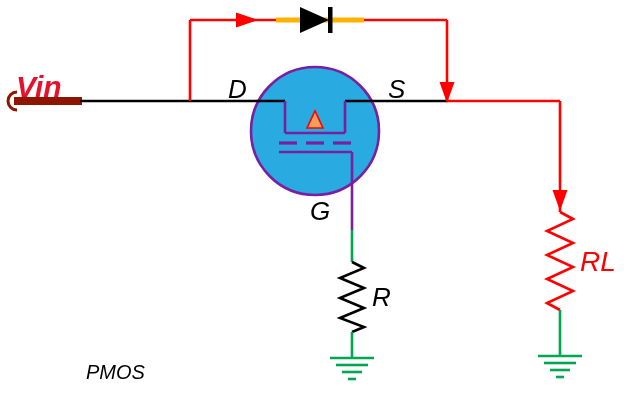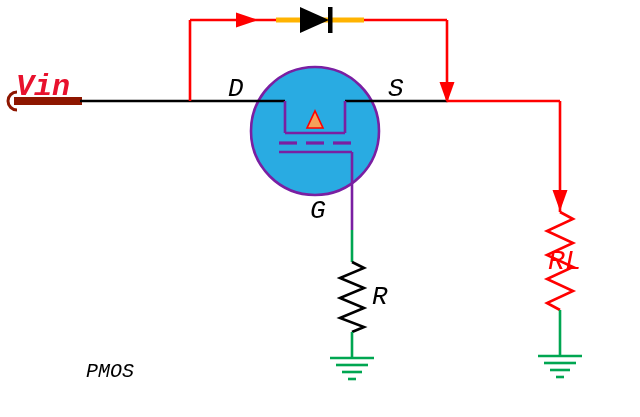--- a/index.html
+++ b/index.html
@@ -2,21 +2,21 @@
 <html style="--red-wire: #ff0000; --vin-red: #e8112d; --vin-maroon: #8e1600; --black-wire: #000000; --green-wire: #00a651; --diode-yellow: #ffb300; --transistor-fill: #29abe2; --mosfet-purple: #7a1fa2; --substrate-orange: #f5a05a;"><head>
 <meta charset="utf-8">
 <style>
   html, body { margin: 0; padding: 0; background: #fff; }
   #stage {
     position: relative;
     width: 640px;
     height: 417px;
     background: #fff;
     overflow: hidden;
-    font-family: Liberation Mono, monospace;
+    font-family: Liberation Sans, sans-serif;
   }
   #stage svg { position: absolute; left: 0; top: 0; }
 
   
   .w-red    { stroke: var(--red-wire, #ff0000);   stroke-width: 2.6; fill: none; }
   .w-black  { stroke: var(--black-wire, #000000); stroke-width: 2.6; fill: none; }
   .w-green  { stroke: var(--green-wire, #00a651); stroke-width: 2.6; fill: none; }
   .w-purple { stroke: var(--mosfet-purple, #7a1fa2); stroke-width: 2.6; fill: none; }
   .w-yellow { stroke: var(--diode-yellow, #ffb300); stroke-width: 5;  fill: none; }
   .w-maroon { stroke: var(--vin-maroon, #8e1600); stroke-width: 8;  fill: none; }
@@ -31,21 +31,21 @@
     color: #000;
     line-height: 1;
     white-space: nowrap;
     user-select: none;
   }
   .lbl-vin  { left: 16px;  top: 72px;  font-size: 30px; font-weight: bold; color: var(--vin-red, #e8112d); }
   .lbl-d    { left: 228px; top: 76px;  font-size: 26px; }
   .lbl-s    { left: 388px; top: 76px;  font-size: 26px; }
   .lbl-g    { left: 310px; top: 198px; font-size: 26px; }
   .lbl-r    { left: 372px; top: 284px; font-size: 26px; }
-  .lbl-rl   { left: 548px; top: 248px; font-size: 28px; color: var(--red-wire, #ff0000); }
+  .lbl-rl   { left: 580px; top: 248px; font-size: 28px; color: var(--red-wire, #ff0000); }
   .lbl-pmos { left: 86px;  top: 362px; font-size: 20px; }
 </style>
 </head>
 <body>
 
 <div id="stage">
 
   <svg width="640" height="417" viewBox="0 0 640 417">
 
     <circle class="circle-body" cx="315" cy="131" r="64"></circle>

